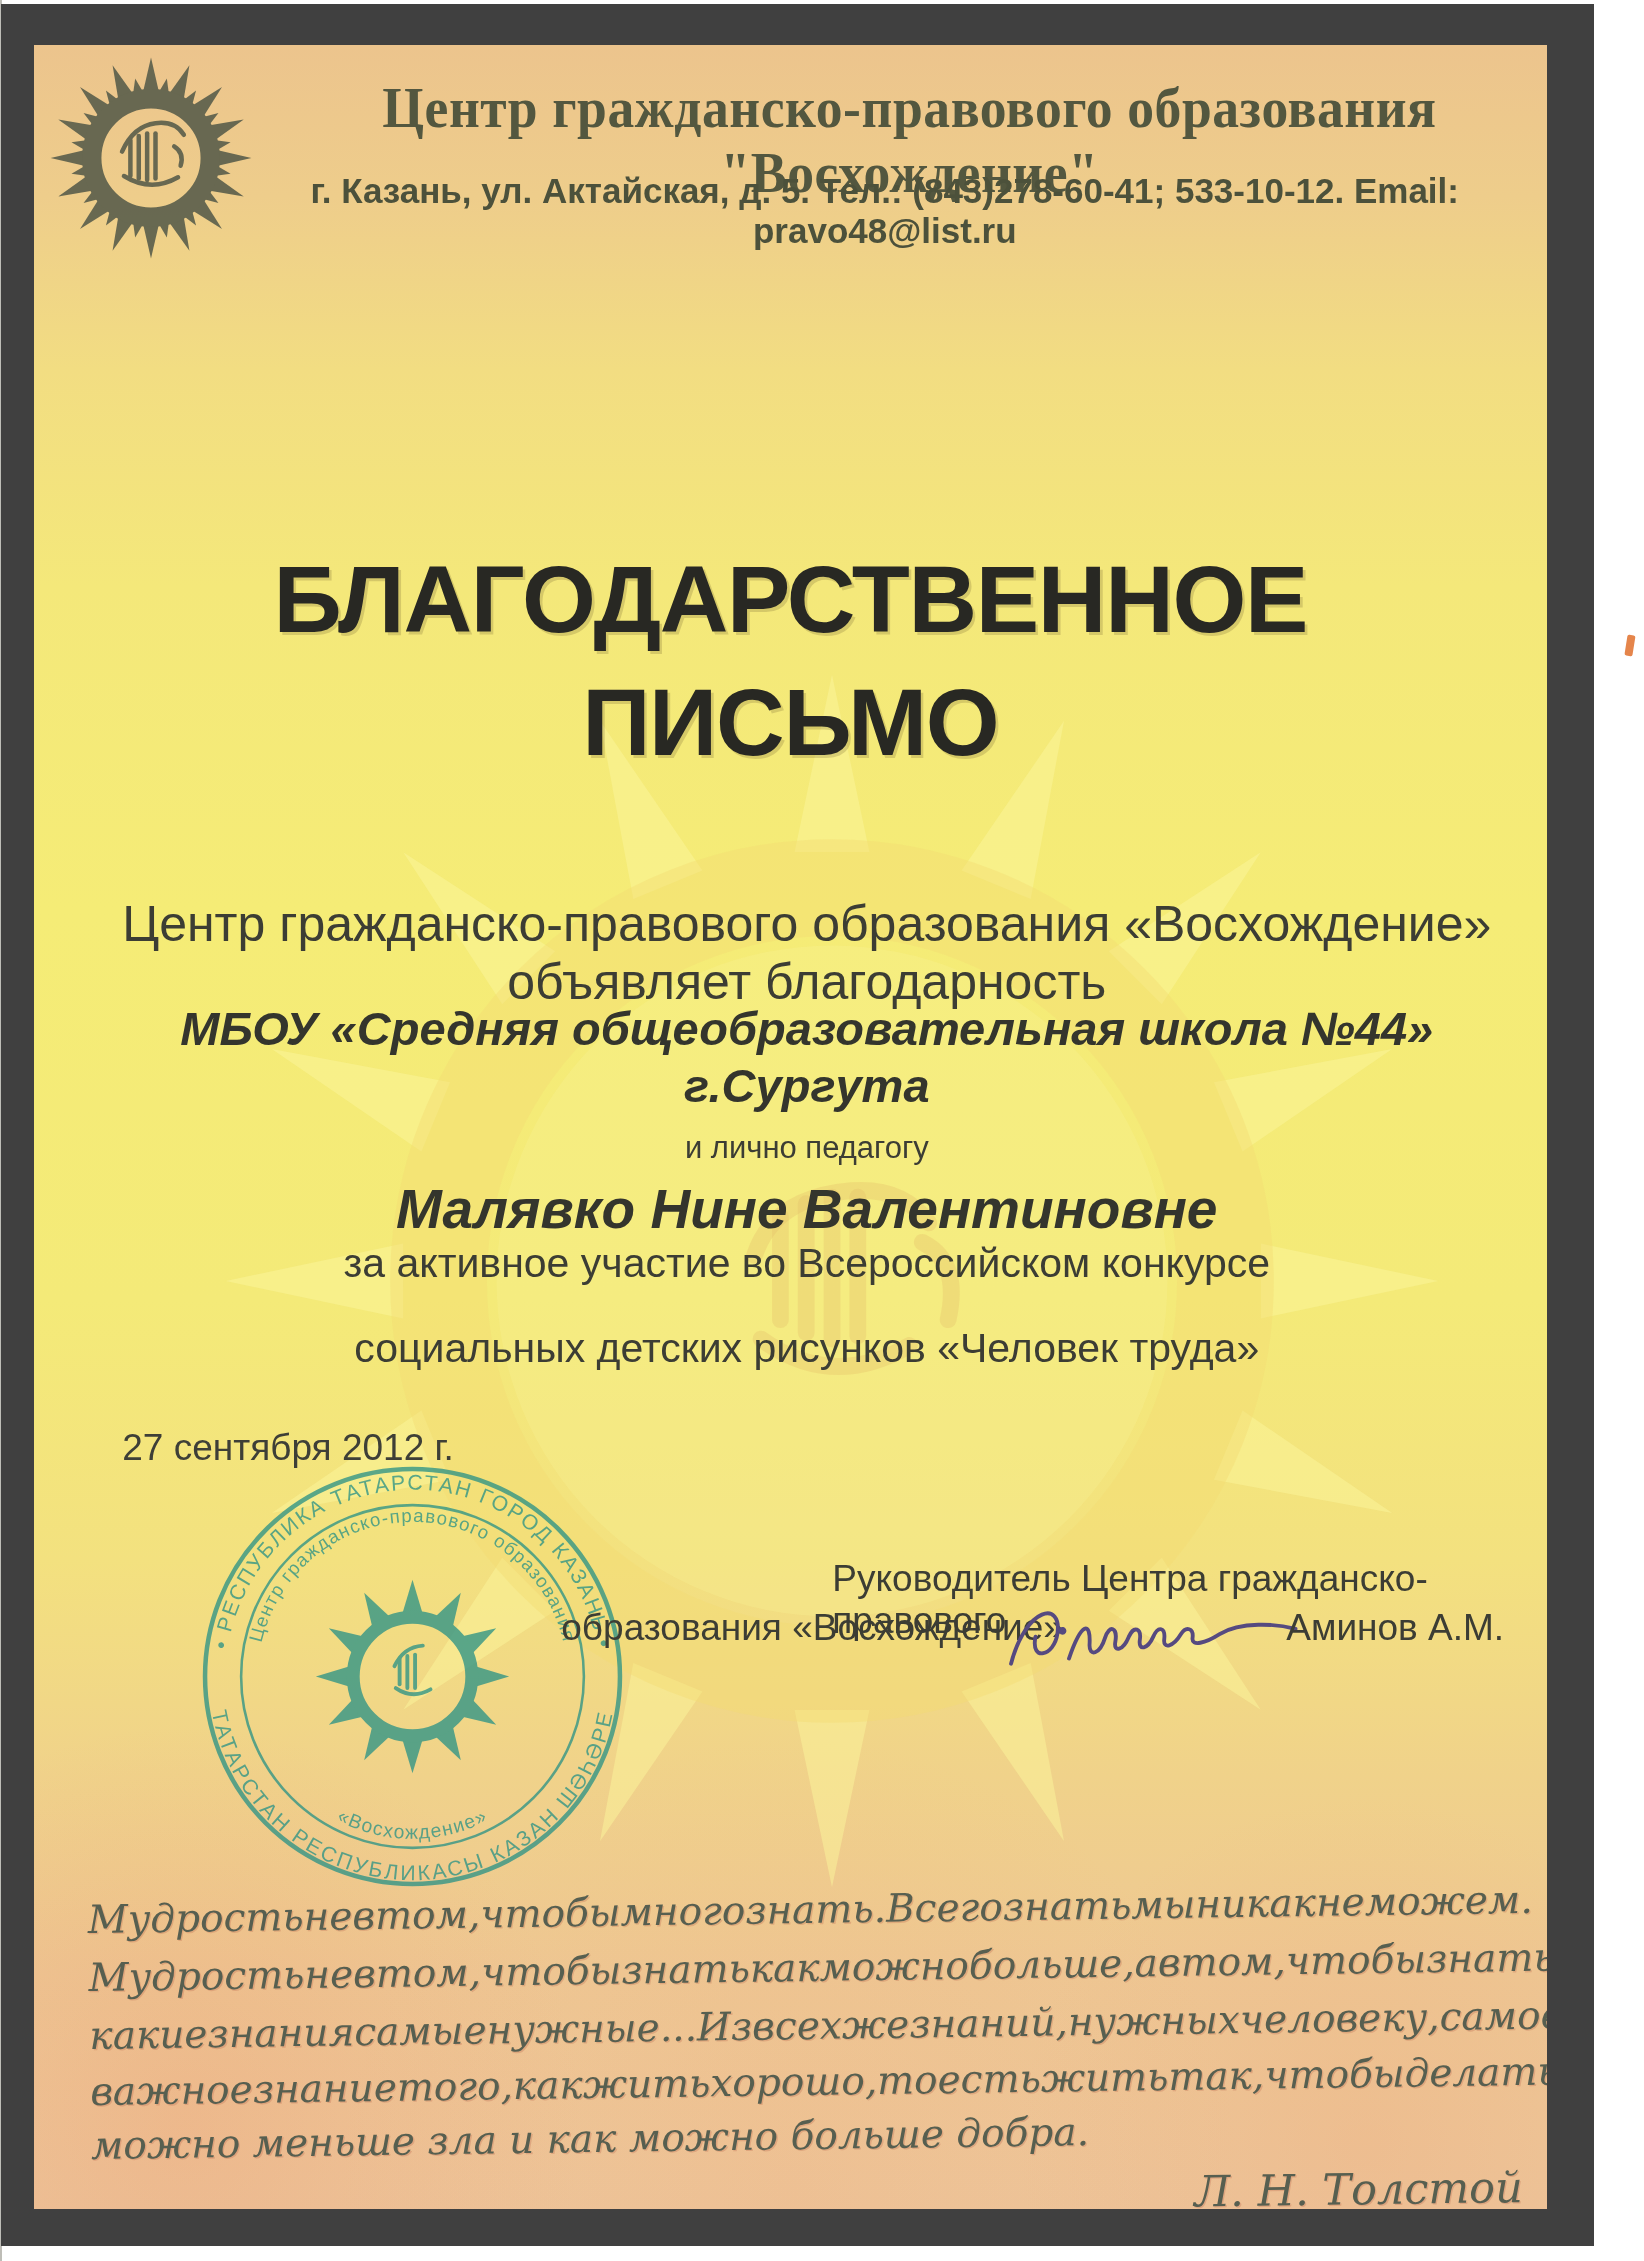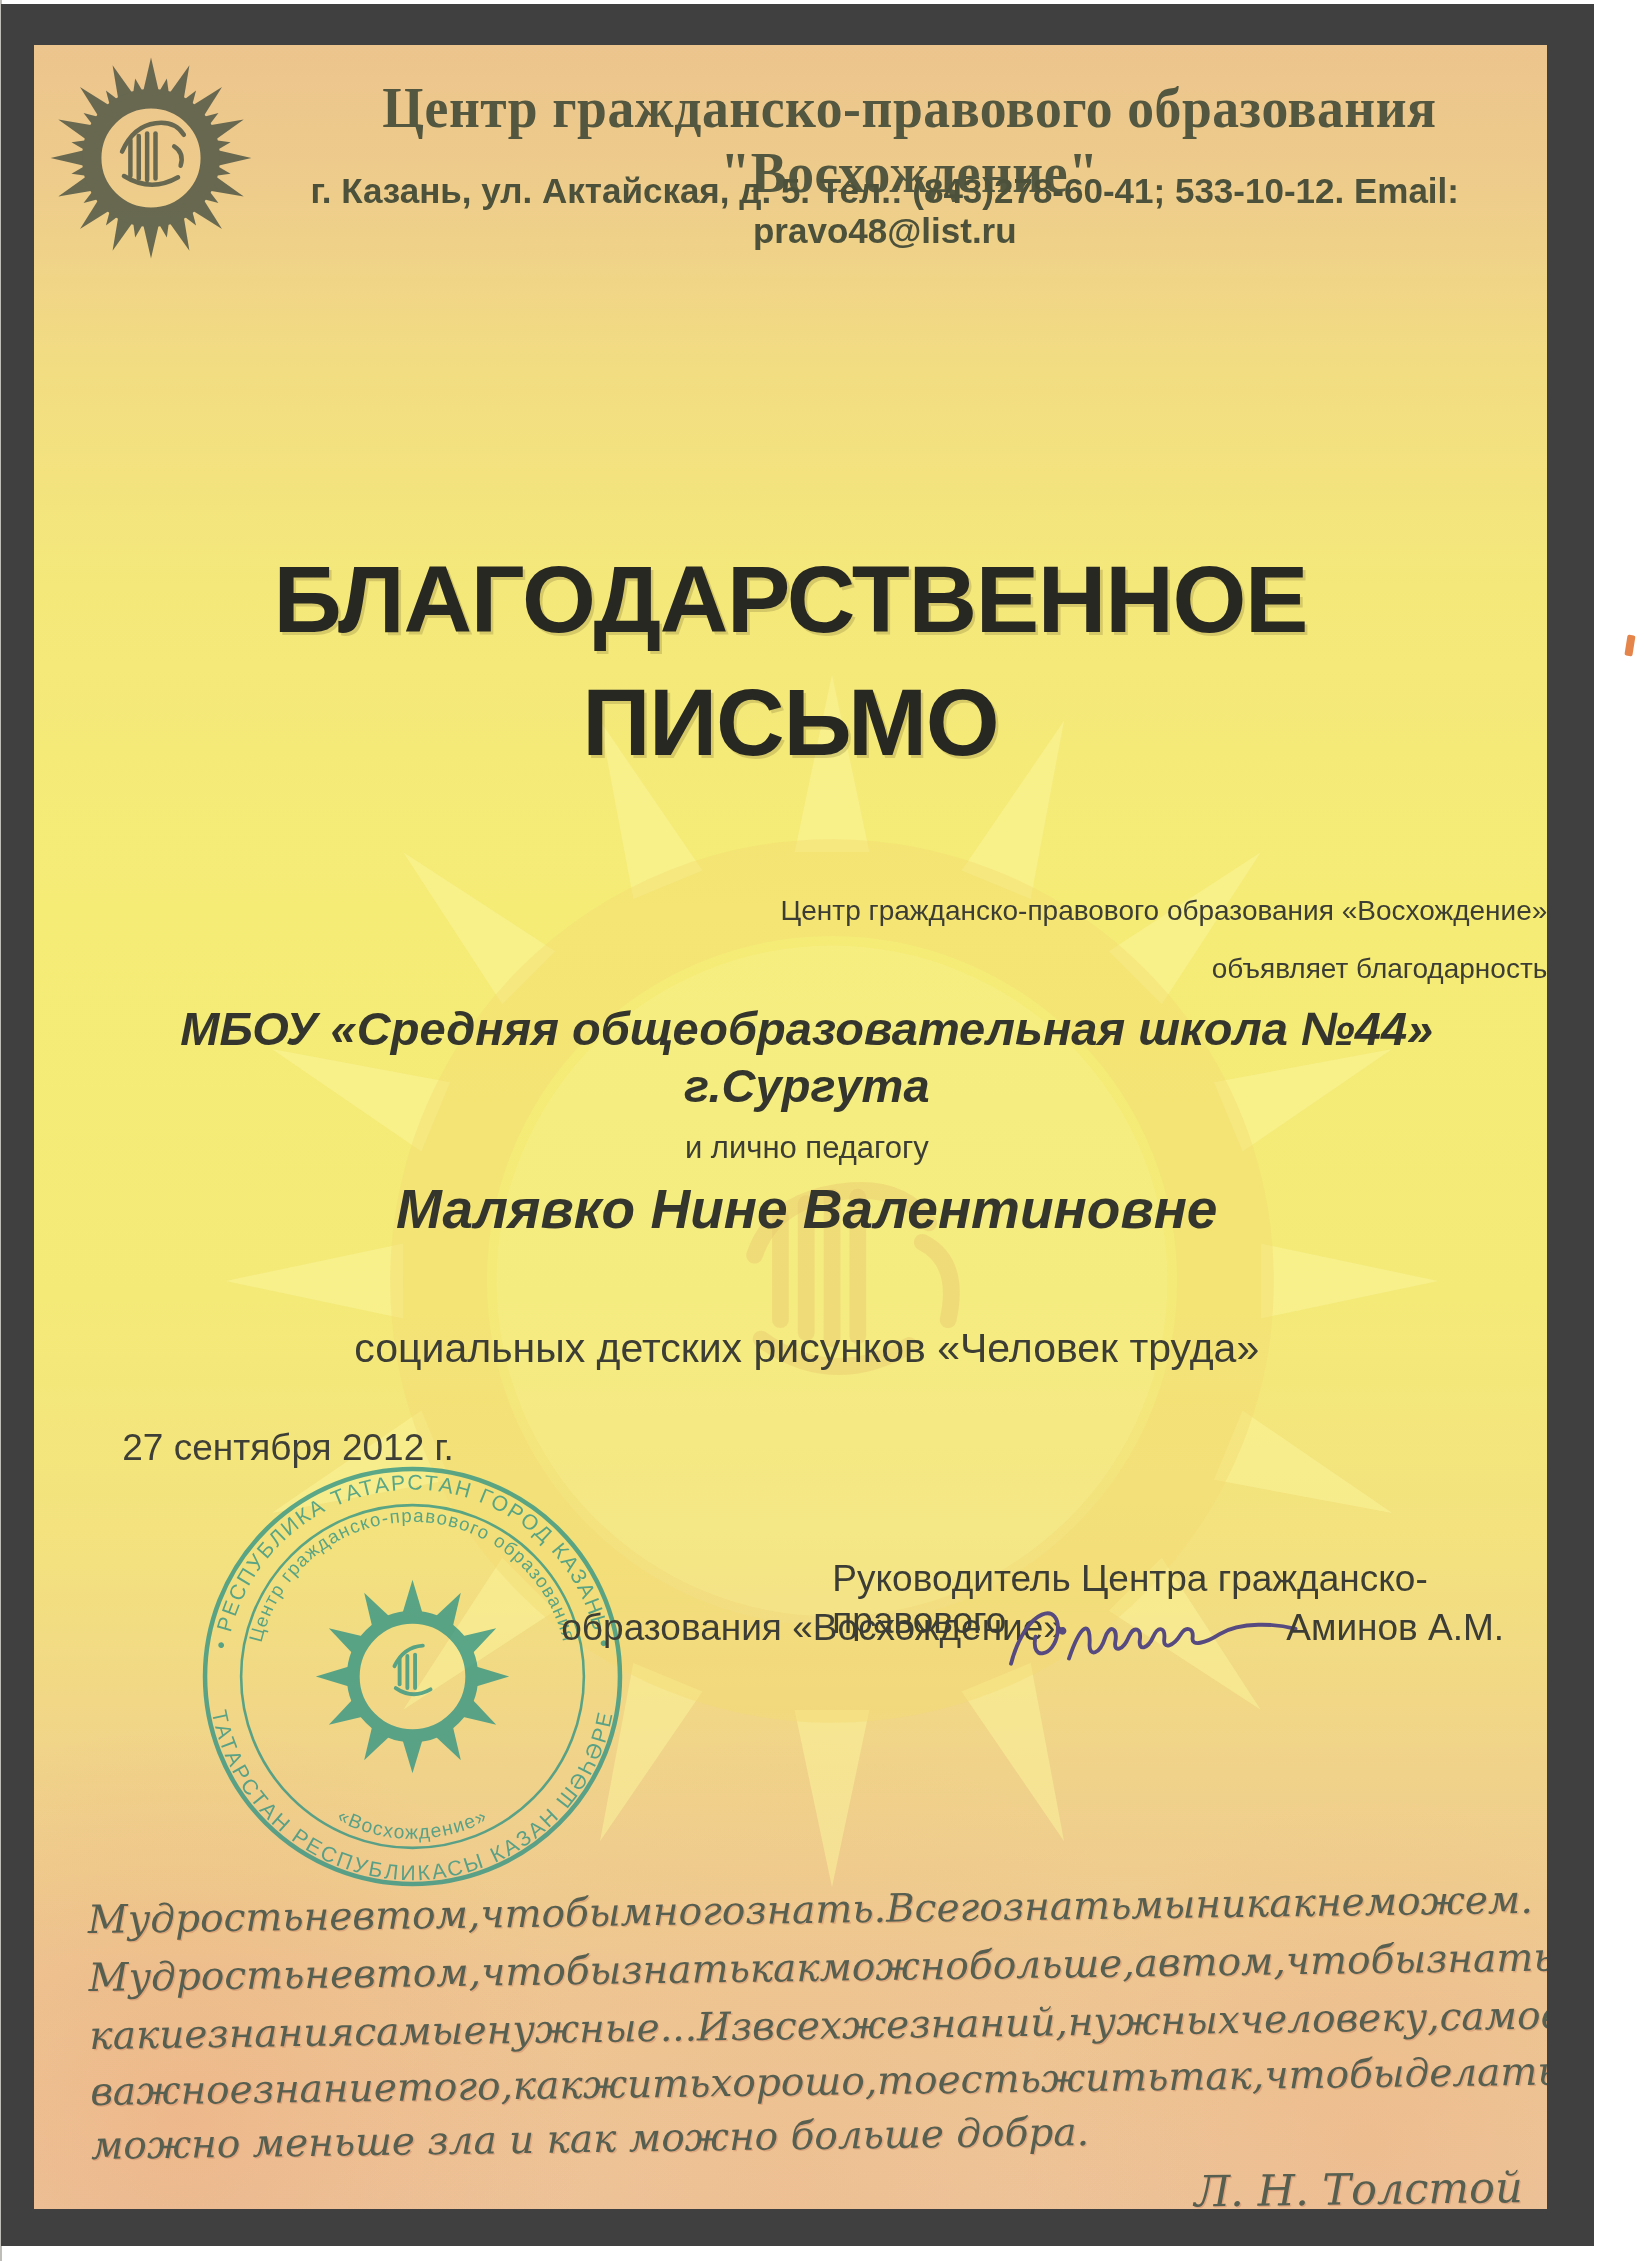--- a/index.html
+++ b/index.html
@@ -23,21 +23,21 @@
   .address{position:absolute;left:193px;top:126px;width:1315px;text-align:center;
            font-weight:bold;font-size:35px;color:#4c513b;}
   .web{position:absolute;left:193px;top:172px;width:1315px;text-align:center;
        font-weight:bold;font-size:35px;color:#4c513b;}
   .title-line{position:absolute;left:37px;width:1438px;text-align:center;font-weight:bold;
               color:#282823;font-size:95px;letter-spacing:-1.3px;
               text-shadow:2.6px 2.6px 0 rgba(105,88,40,.22);}
   .t1{top:500px;} .t2{top:623px;}
   .bodyline{position:absolute;left:0;width:1513px;padding-left:32px;box-sizing:border-box;
             text-align:center;color:#3c3d34;}
-  .fs62{font-size:28px;text-align:right;} .fs60{font-size:31px;} .fs64{font-size:41px;}
+  .fs62{font-size:50px;} .fs60{font-size:31px;} .fs64{font-size:41px;}
   .bi{font-weight:bold;font-style:italic;color:#34352d;}
   .fs73{font-size:47px;} .fs86{font-size:55px;}
   .b1{top:850px;} .b2{top:908px;} .b3{top:956px;} .b4{top:1013px;}
   .b5{top:1085px;} .bname{top:1132px;} .r1{top:1195px;} .r2{top:1280px;}
   .date{position:absolute;left:88px;top:1382px;font-size:37px;color:#3e3f37;}
   .stamp{position:absolute;left:153px;top:1406px;width:451px;height:451px;opacity:.78;}
   .sigline{position:absolute;font-size:37px;color:#3c3d34;}
   .sig1{left:798px;top:1513px;width:722px;}
   .sig2{left:527px;top:1562px;}
   .signame{left:1252px;top:1562px;}
@@ -152,20 +152,21 @@
 
       <div class="title-line t1">БЛАГОДАРСТВЕННОЕ</div>
       <div class="title-line t2">ПИСЬМО</div>
 
       <div class="bodyline fs62 b1">Центр гражданско-правового образования «Восхождение»</div>
       <div class="bodyline fs62 b2">объявляет благодарность</div>
       <div class="bodyline bi fs73 b3">МБОУ «Средняя общеобразовательная школа №44»</div>
       <div class="bodyline bi fs73 b4">г.Сургута</div>
       <div class="bodyline fs60 b5">и лично педагогу</div>
       <div class="bodyline bi fs86 bname">Малявко Нине Валентиновне</div>
+      <div class="bodyline fs64 r1">за активное участие во Всероссийском конкурсе</div>
       <div class="bodyline fs64 r2">социальных детских рисунков «Человек труда»</div>
 
       <div class="date">27 сентября 2012 г.</div>
 
       <svg class="stamp" viewBox="0 0 700 700">
         <defs>
           <path id="stampTopArc" d="M60 350 A290 290 0 1 1 640 350" fill="none"></path>
           <path id="stampBottomArc" d="M34 350 A316 316 0 0 0 666 350" fill="none"></path>
           <path id="stampInnerTopArc" d="M110 350 A240 240 0 1 1 590 350" fill="none"></path>
           <path id="stampInnerBottomArc" d="M98 350 A252 252 0 0 0 602 350" fill="none"></path>

